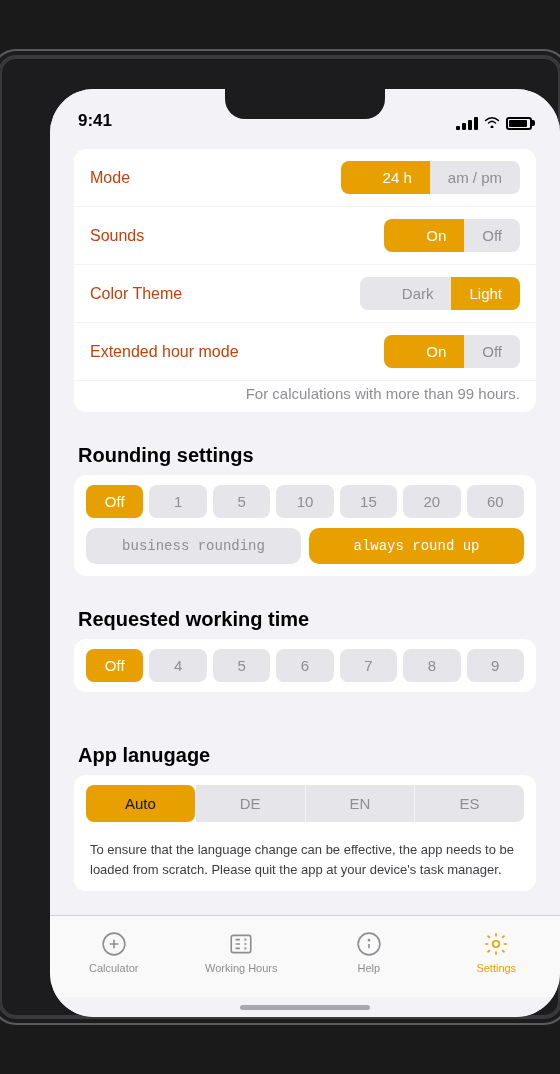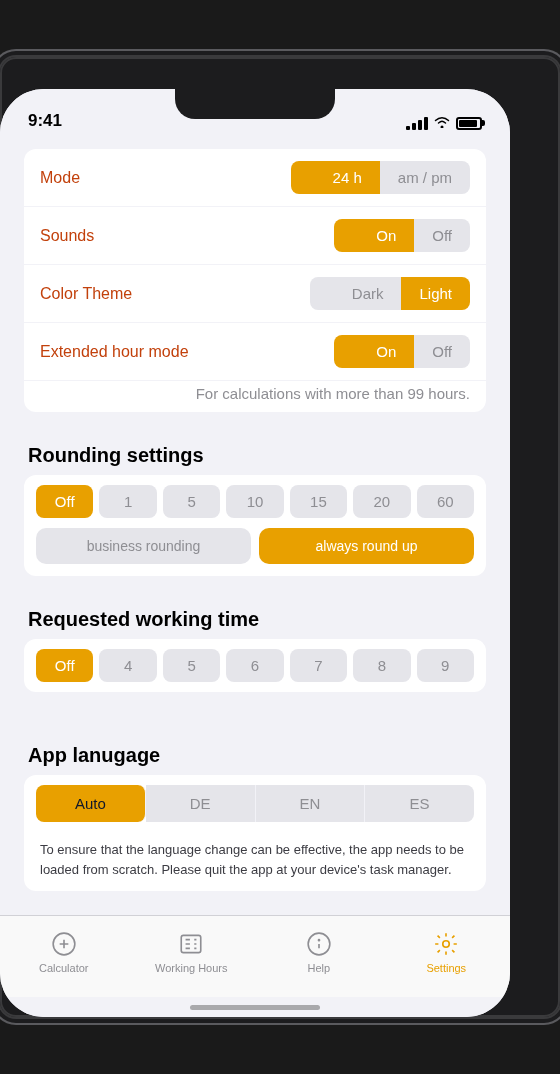--- a/index.html
+++ b/index.html
@@ -16,21 +16,21 @@
     .phone-frame {
       width: 560px;
       height: 960px;
       background: #1c1c1e;
       border-radius: 16px;
       position: relative;
       box-shadow: 0 0 0 2px #3a3a3c, 0 0 0 6px #1c1c1e, 0 0 0 8px #5a5a5e, inset 0 0 0 2px #3a3a3c;
       overflow: hidden;
       display: flex;
       flex-direction: column;
-      align-items: flex-start;
+      align-items: flex-end;
     }
 
     
     .phone-frame::before {
       content: '';
       position: absolute;
       left: -8px;
       top: 200px;
       width: 6px;
       height: 60px;
@@ -265,20 +265,21 @@
       flex: 1;
       padding: 10px 2px;
       border: none;
       background: #e5e5ea;
       color: #8e8e93;
       border-radius: 10px;
       font-size: 14px;
       font-weight: 500;
       cursor: pointer;
       text-align: center;
+      font-family: Liberation Mono, monospace;
     }
 
     .rounding-type-btn.active {
       background: #e8a000;
       color: #fff;
     }
 
     
     .lang-row {
       display: flex;

